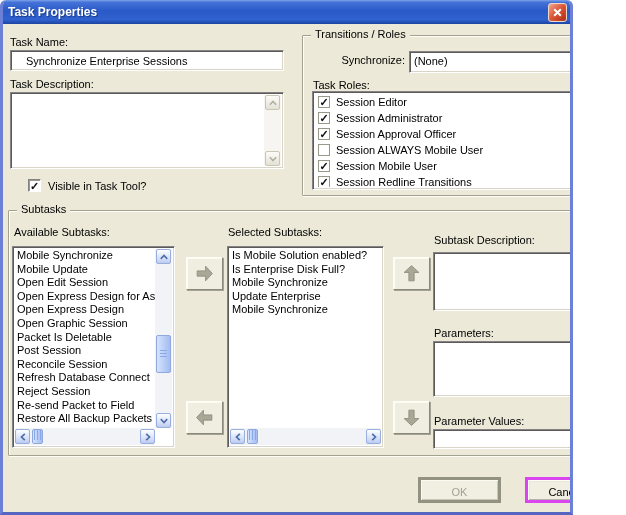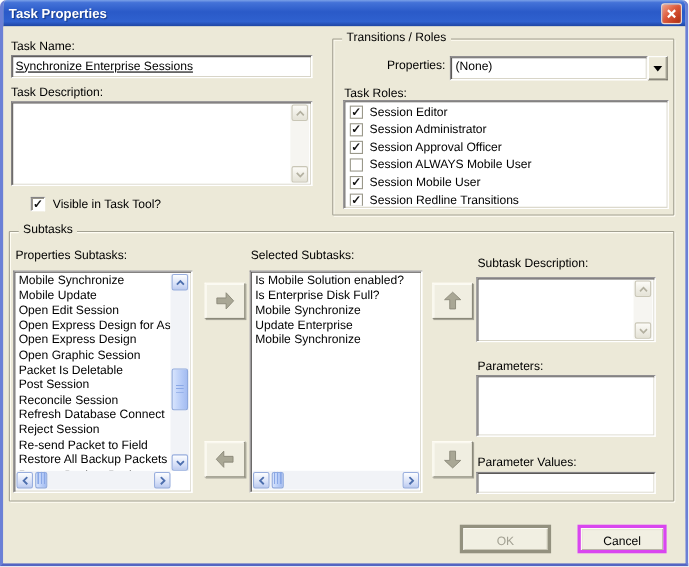--- a/index.html
+++ b/index.html
@@ -1,39 +1,39 @@
 <!DOCTYPE html>
 <html><head>
 <meta charset="utf-8">
 <style>
   * { box-sizing: border-box; margin: 0; padding: 0; }
   html,body { width:626px; height:515px; background:#fff; }
   body { font-family:"Liberation Sans", sans-serif; font-size:11px; color:#000; }
 
-  .window { position:relative; width:626px; height:515px;
+  .window { position:relative; width:573px; height:515px;
     border-left:3px solid #6b80d6; border-right:3px solid #6b80d6; border-bottom:3px solid #5465c2;
     border-radius:6px 6px 0 0; overflow:hidden; background:#ece9d8; }
 
   .titlebar { position:absolute; top:0; left:-3px; right:-3px; height:24px;
     background:linear-gradient(180deg,#7ba1e8 0%,#4472d8 10%,#2a5ac8 45%,#2f61cf 82%,#1d43a0 100%);
     display:flex; align-items:center; padding:0 6px 0 8px; }
   .title { color:#fff; font-weight:bold; font-size:12px; text-shadow:1px 1px 1px #173a84; flex:1; }
   .close-btn { width:19px; height:19px; border-radius:3px; border:1px solid #f0d8c8;
     background:linear-gradient(135deg,#f0a58c 0%,#dd5a3c 45%,#c03a1d 80%,#a62e12 100%);
     display:flex; align-items:center; justify-content:center; box-shadow: inset 0 0 2px #fff3; cursor:pointer; }
 
   .content { position:absolute; top:24px; left:0; right:0; bottom:0; background:#ece9d8; }
   .lbl { position:absolute; white-space:nowrap; }
 
   .sunken { background:#fff;
     border:1px solid; border-color:#848284 #fff #fff #848284;
     box-shadow: inset 1px 1px 0 #5c5a58, inset -1px -1px 0 #d8d5c8; }
 
   .field { position:absolute; font-family:"Liberation Sans", sans-serif; font-size:11px;
-    padding:2px 3px; outline:none;text-decoration:underline; }
+    padding:2px 15px; outline:none; }
   input.field { background:#fff; border:1px solid; border-color:#848284 #fff #fff #848284;
     box-shadow: inset 1px 1px 0 #5c5a58, inset -1px -1px 0 #d8d5c8; }
 
   .group { position:absolute; border:1px solid #a3a192;
     box-shadow: 1px 1px 0 #fffdf4, inset 1px 1px 0 #fffdf4; border-radius:1px; }
   .group-label { position:absolute; top:-8px; left:8px; background:#ece9d8; padding:0 4px; }
 
   
   .combo { position:absolute; display:flex; }
   .combo-field { flex:1; background:#fff; border:1px solid; border-color:#848284 #fff #fff #848284;
@@ -130,21 +130,21 @@
     </div>
 
     <div class="row-check" style="left:25px;top:155px">
       <span class="cb checked">✓</span>
       <span>Visible in Task Tool?</span>
     </div>
 
     <div class="group" style="left:299px;top:11px;width:311px;height:161px">
       <span class="group-label">Transitions / Roles</span>
     </div>
-    <span class="lbl" style="left:330px;top:30px;width:72px;text-align:right">Properties:</span>
+    <span class="lbl" style="left:330px;top:30px;width:72px;text-align:right">Synchronize:</span>
     <div class="combo" style="left:406px;top:27px;width:198px;height:22px">
       <div class="combo-field">(None)</div>
       <div class="combo-btn">
         <span class="tri-down"></span>
       </div>
     </div>
     <span class="lbl" style="left:310px;top:55px">Task Roles:</span>
     <div class="listbox" style="left:309px;top:67px;width:296px;height:99px">
       <div class="list-rows no-scroll">
           <div class="check-row">
@@ -171,21 +171,21 @@
             <span class="cb checked">✓</span>
             <span>Session Redline Transitions</span>
           </div>
         </div>
     </div>
 
     <div class="group" style="left:5px;top:186px;width:605px;height:246px">
       <span class="group-label">Subtasks</span>
     </div>
 
-    <span class="lbl" style="left:11px;top:202px">Properties Subtasks:</span>
+    <span class="lbl" style="left:11px;top:202px">Available Subtasks:</span>
     <div class="listbox" style="left:9px;top:222px;width:163px;height:202px">
       <div class="list-rows">
           <div class="list-row">Mobile Synchronize</div>
           <div class="list-row">Mobile Update</div>
           <div class="list-row">Open Edit Session</div>
           <div class="list-row">Open Express Design for As</div>
           <div class="list-row">Open Express Design</div>
           <div class="list-row">Open Graphic Session</div>
           <div class="list-row">Packet Is Deletable</div>
           <div class="list-row">Post Session</div>

